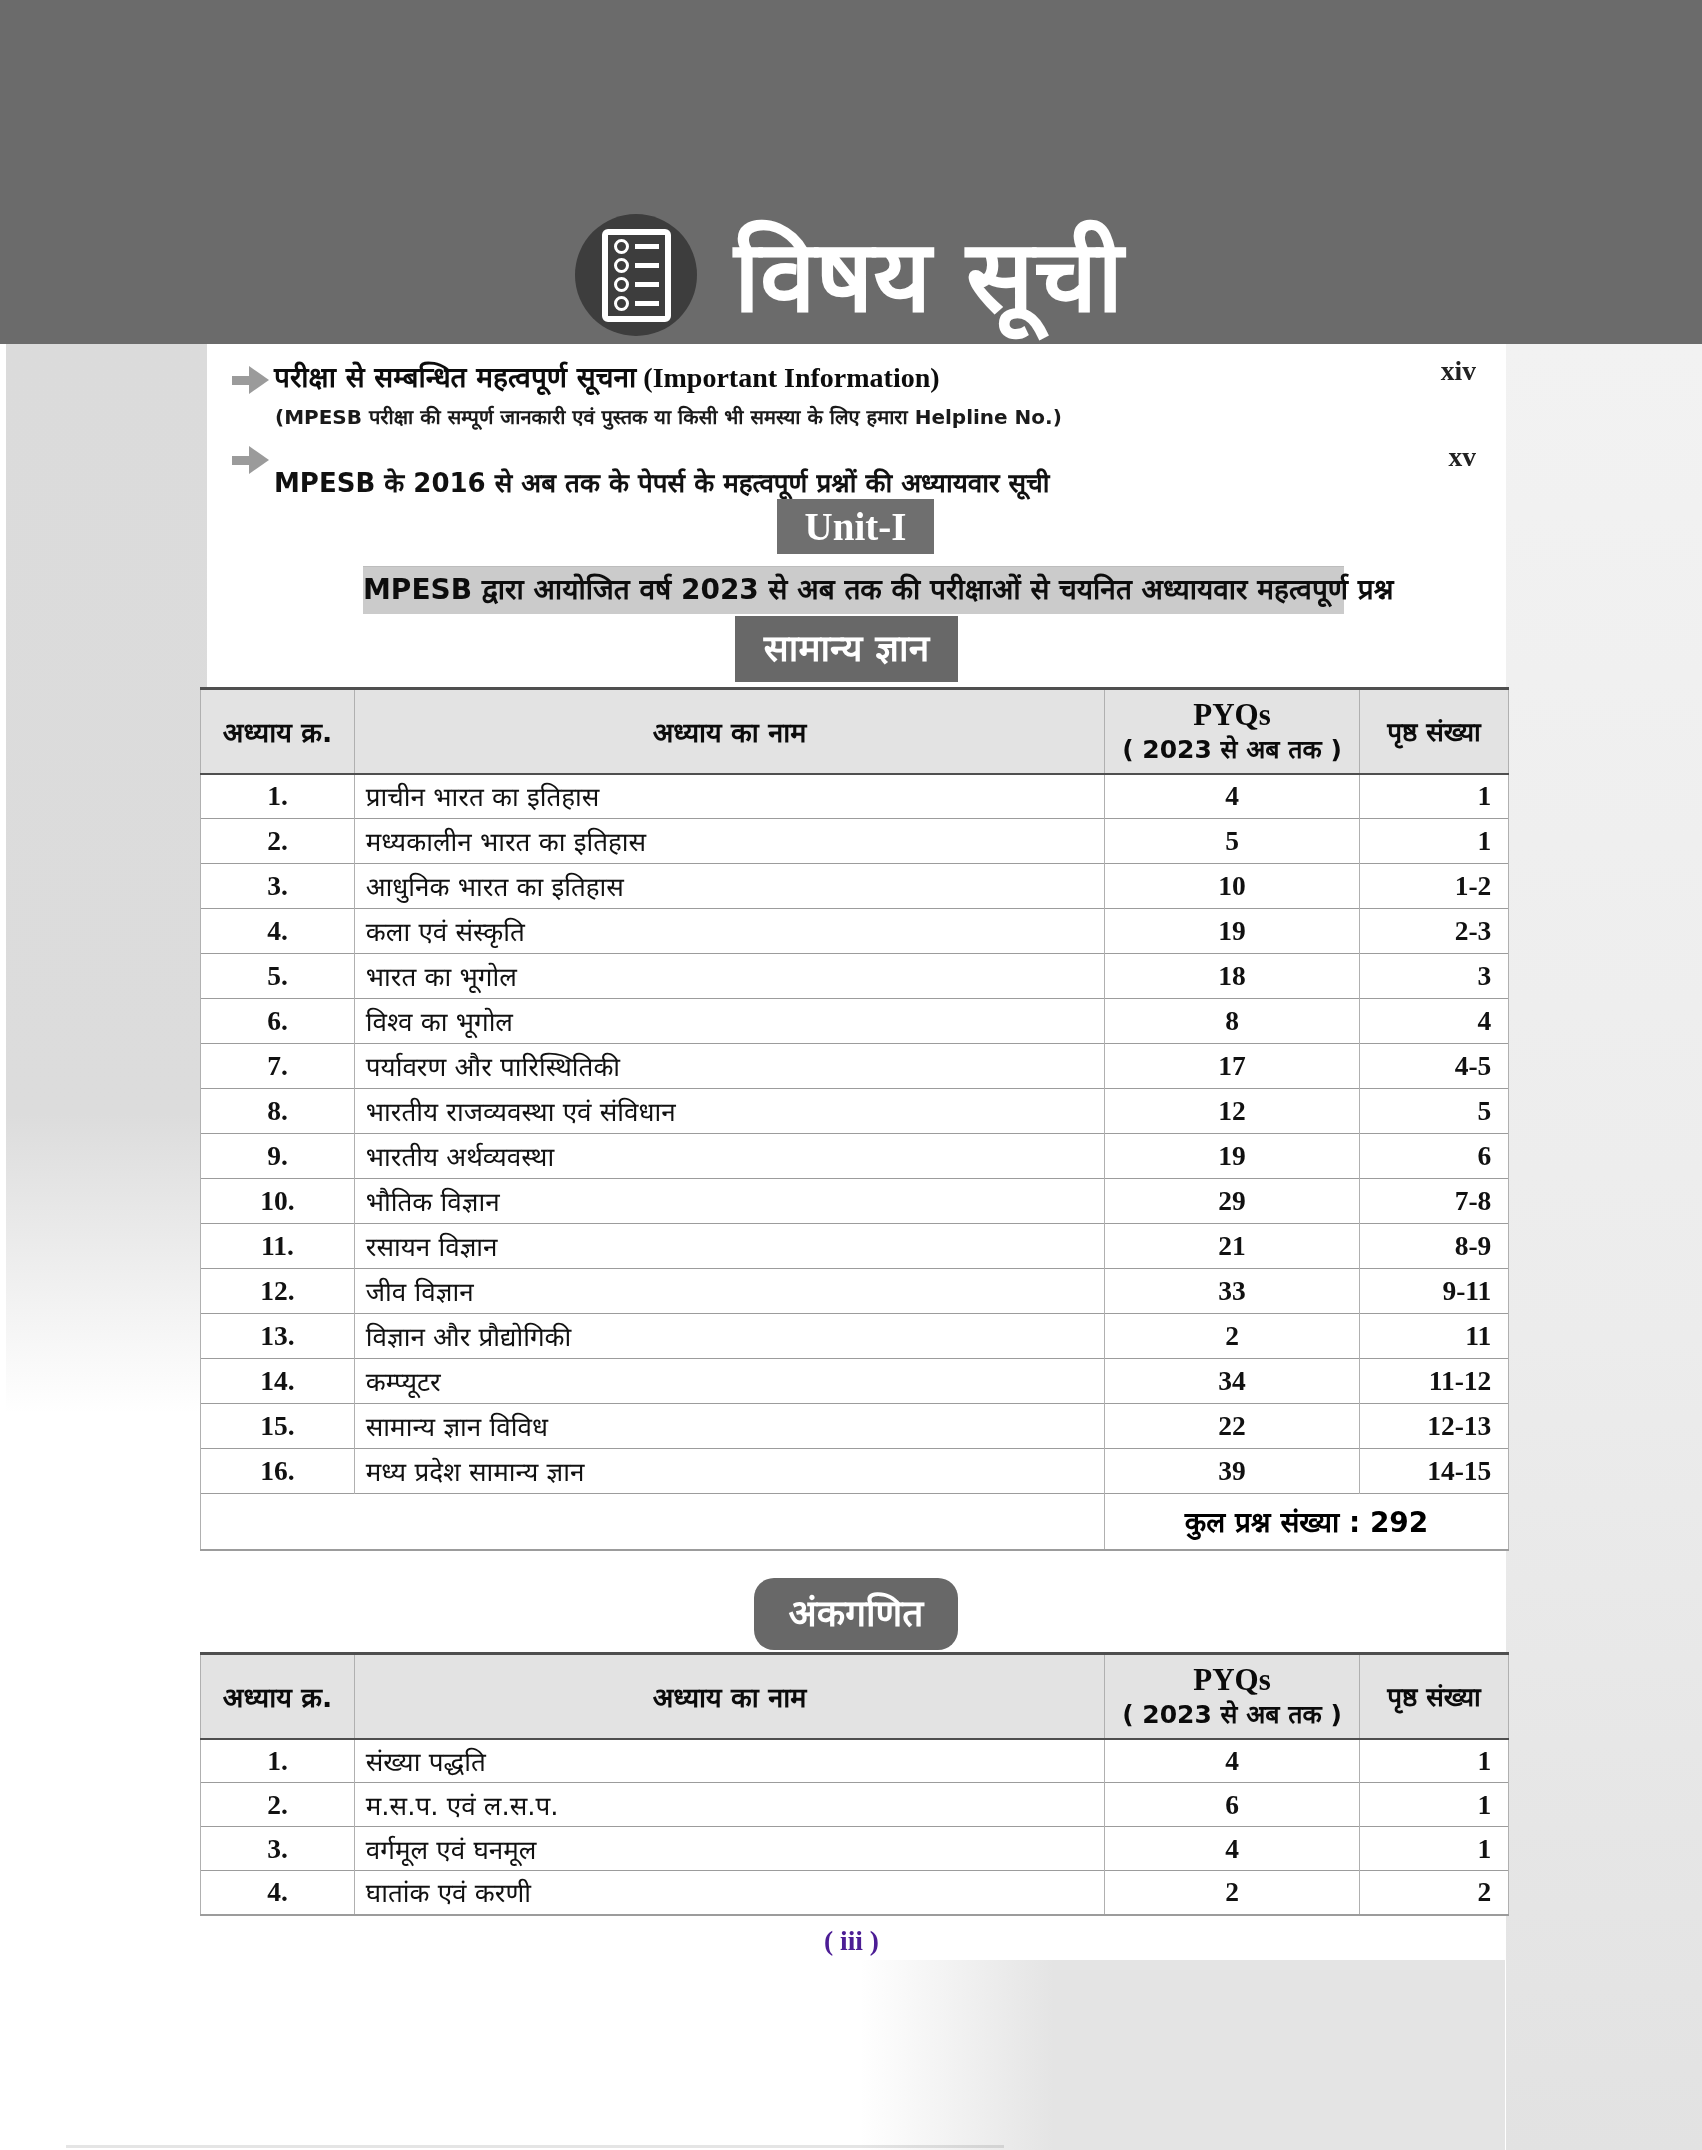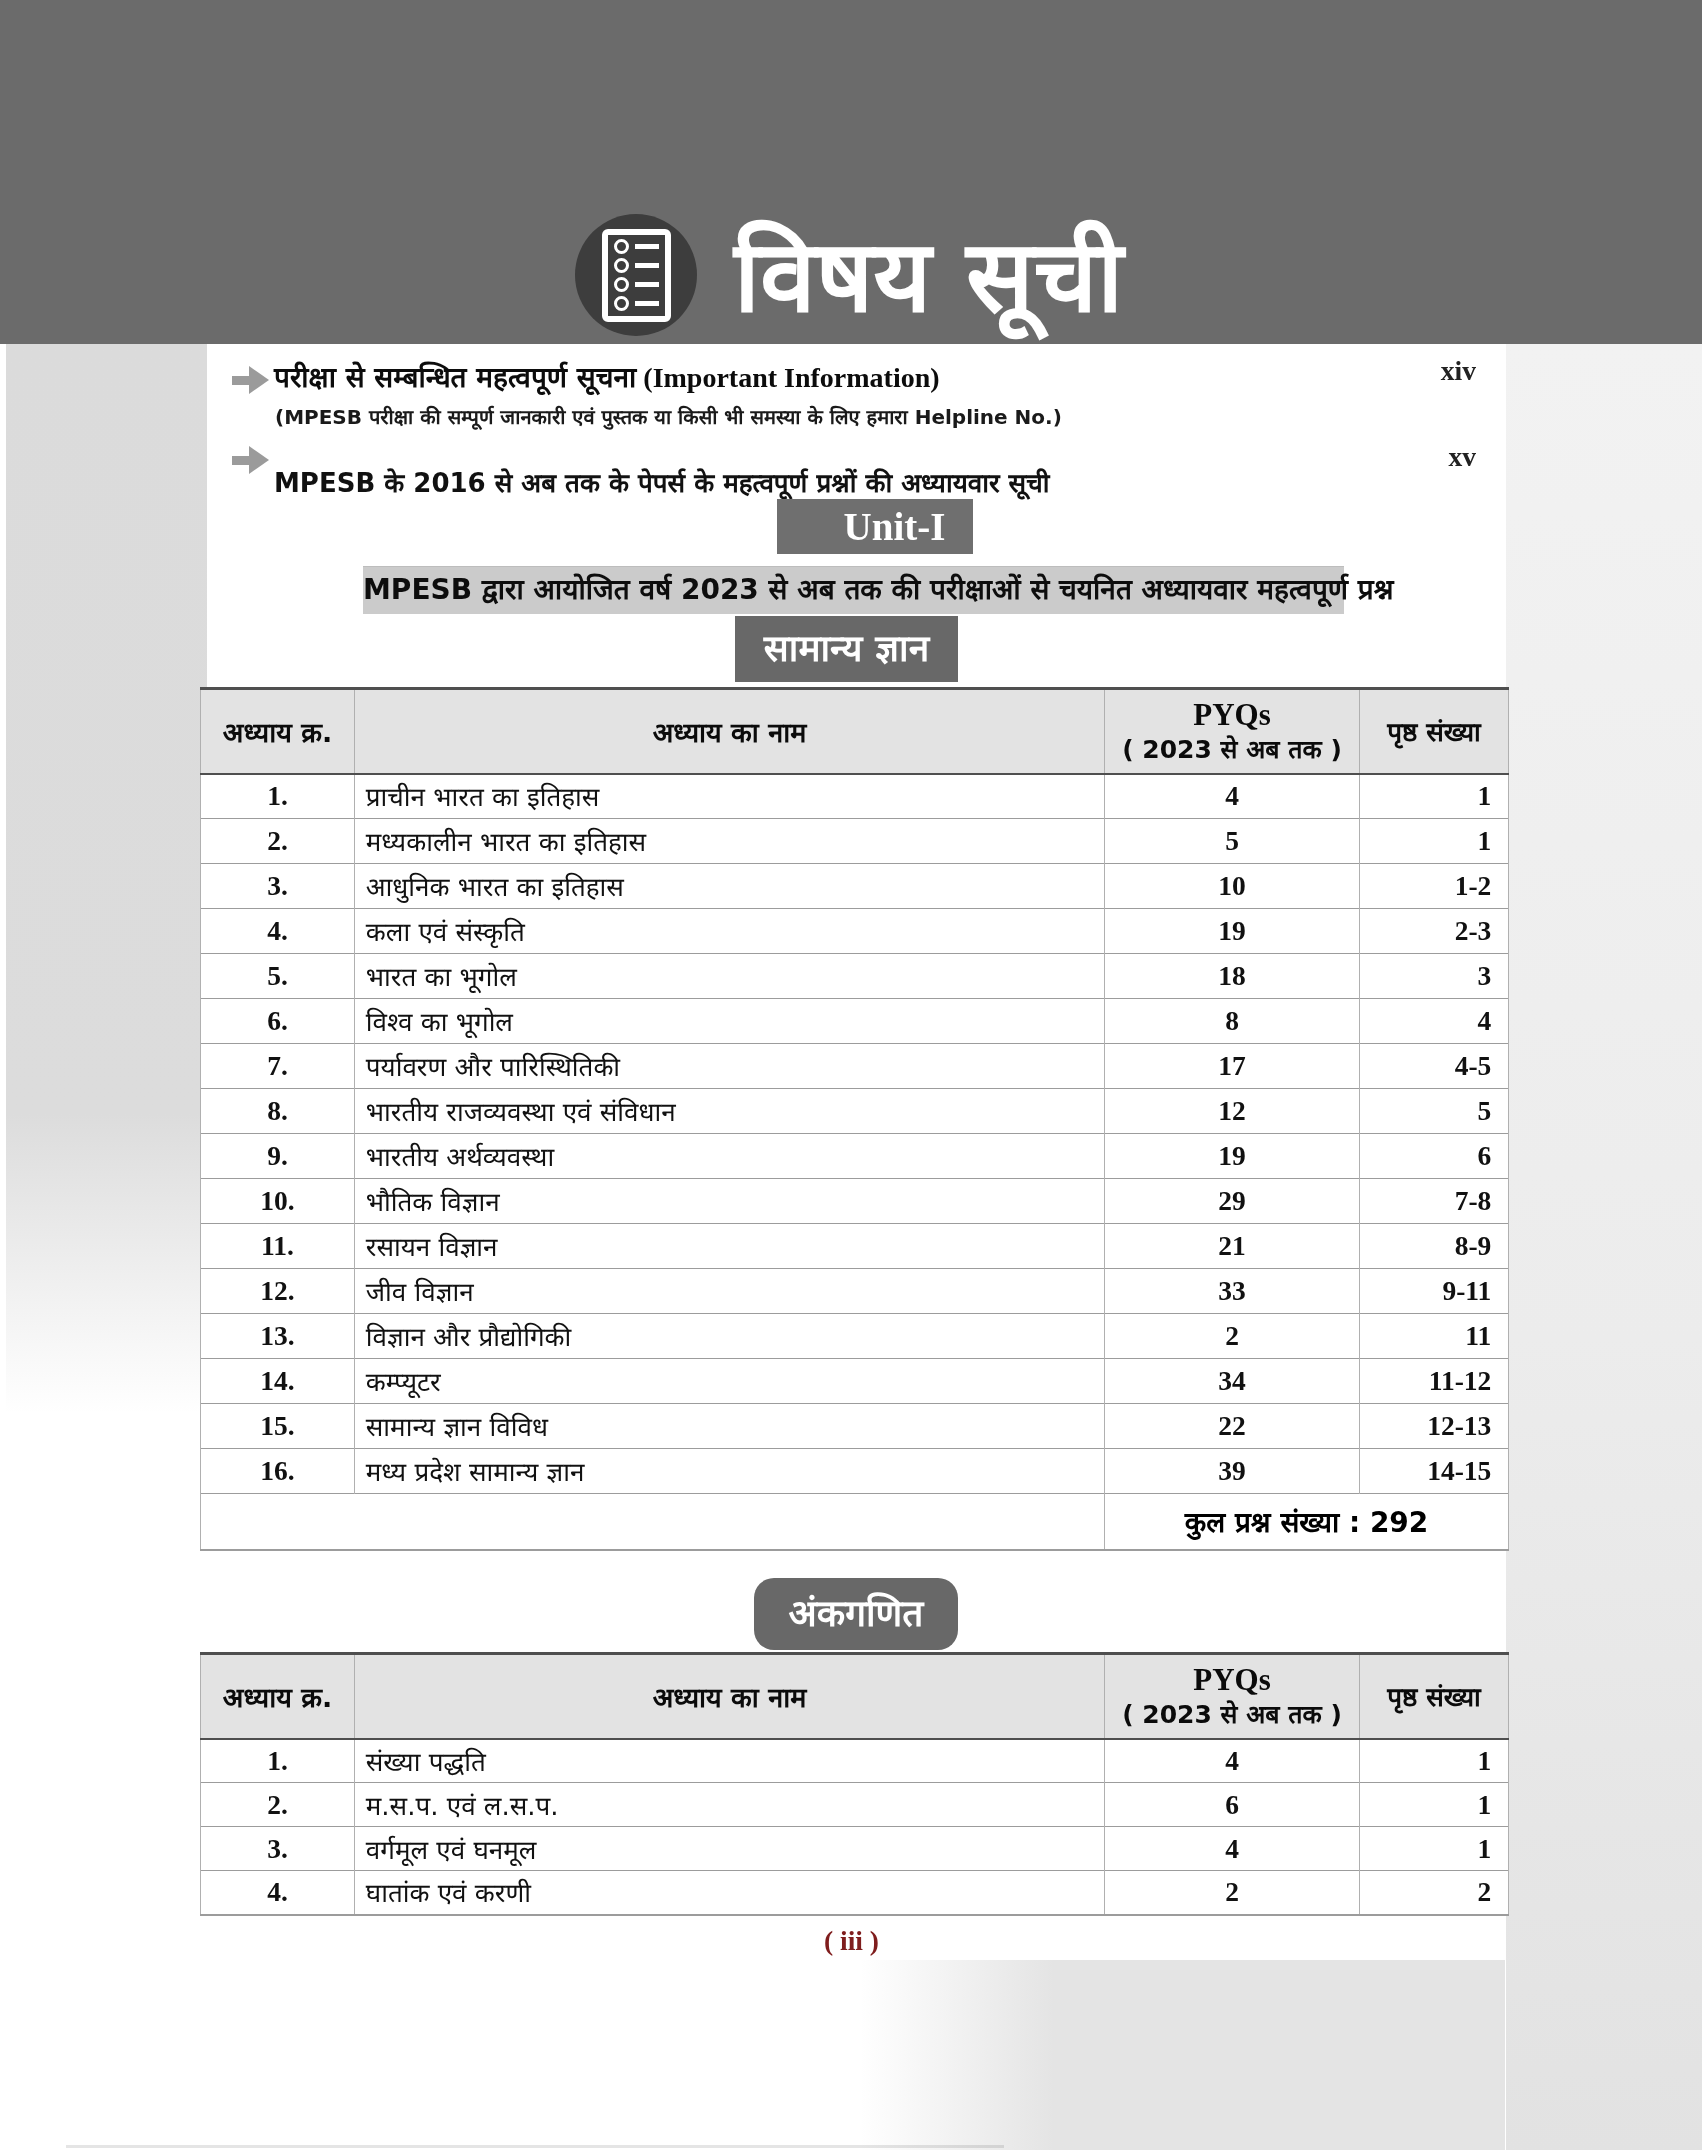--- a/index.html
+++ b/index.html
@@ -32,21 +32,21 @@
   .toc-line1{position:absolute;left:274px;top:357px;font-size:28px;font-weight:bold;color:#0c0c0c;white-space:nowrap;}
   .en-serif{font-family:"Liberation Serif",serif;}
   .toc-note{position:absolute;left:275px;top:403px;font-size:20px;font-weight:600;color:#1a1a1a;white-space:nowrap;}
   .toc-line2{position:absolute;left:274px;top:444px;font-size:26px;font-weight:bold;color:#111;white-space:nowrap;margin-top:20px;}
   .pgnum{position:absolute;right:227px;font-family:Liberation Serif, serif;font-size:27.5px;font-weight:bold;color:#222;}
   .pg-xiv{top:355px;}
   .pg-xv{top:441px;}
   
   .unit-box{position:absolute;left:777px;top:499px;width:157px;height:55px;background:#6f6f6f;
             color:#fff;text-align:center;font-family:"Liberation Serif",serif;font-weight:bold;
-            font-size:39px;line-height:55px;padding-left:39px;}
+            font-size:39px;line-height:55px;}
   .subtitle-band{position:absolute;left:363px;top:566px;width:981px;height:48px;background:#cbcbcb;
                  border-top:1.8px solid #bdbdbd;box-sizing:border-box;text-align:center;
                  font-size:28px;font-weight:bold;line-height:45px;color:#0d0d0d;white-space:nowrap;}
   .sec-box{position:absolute;background:#686868;color:#fff;text-align:center;font-weight:bold;font-size:37px;}
   .sec-gk{left:735px;top:616px;width:223px;height:66px;line-height:66px;}
   .sec-ank{left:754px;top:1578px;width:204px;height:72px;line-height:72px;border-radius:20px;}
   
   .tbl-wrap{position:absolute;left:200px;}
   .tbl1{top:687px;}
   .tbl2{top:1652px;}
@@ -62,21 +62,21 @@
   .h-dev{font-size:27px;}
   .h-pyq .l1{font-family:"Liberation Serif",serif;font-size:31px;line-height:36px;display:block;}
   .h-pyq .l2{font-size:25px;line-height:33px;display:block;}
   .c-no{text-align:center;font-family:"Liberation Serif",serif;font-size:27.5px;font-weight:bold;}
   .c-name{text-align:left;padding-left:10.8px;font-size:26px;font-weight:normal;}
   .c-pyq{text-align:center;font-family:"Liberation Serif",serif;font-size:27.5px;font-weight:bold;}
   .c-pg{text-align:right;padding-right:16.7px;font-family:"Liberation Serif",serif;font-size:27.5px;font-weight:bold;}
   .t-label{text-align:center;font-size:28px;font-weight:bold;color:#000;}
   
   .footer{position:absolute;left:0;top:1925px;width:1703px;text-align:center;
-          font-family:"Liberation Serif",serif;font-size:27.5px;font-weight:bold;color:#7f1d1d;}
+          font-family:"Liberation Serif",serif;font-size:27.5px;font-weight:bold;color:#4c1d95;}
 </style>
 </head>
 <body>
 
 <div class="page">
 
   <div class="band">
     <div class="band-circle">
       <div class="doc-icon">
         <div class="doc-row">

